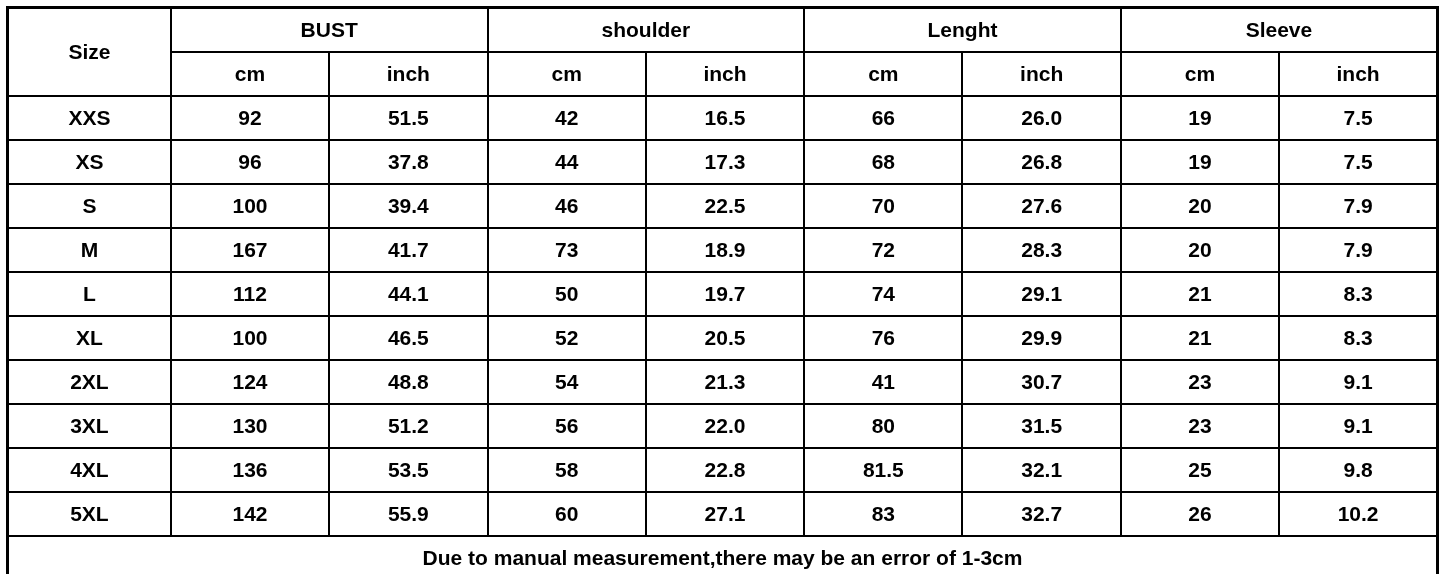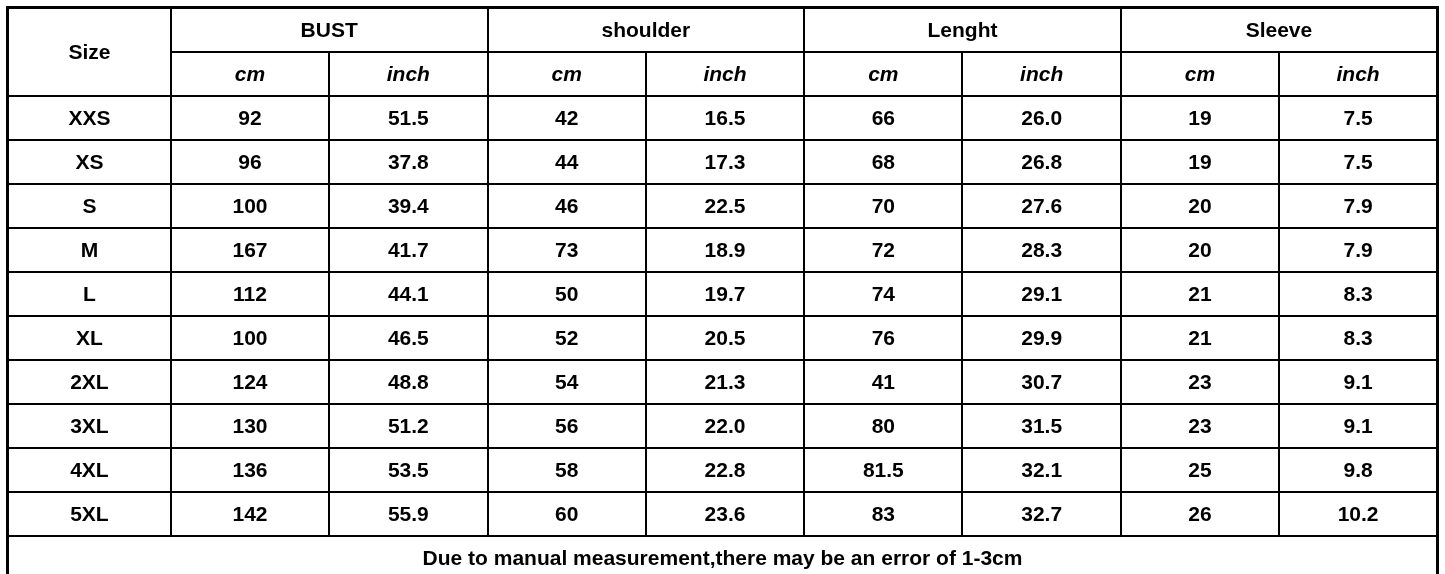--- a/index.html
+++ b/index.html
@@ -46,21 +46,20 @@
   }
   th.size-head {
     font-size: 21px;
     font-weight: bold;
   }
   th.unit-head {
     font-size: 21px;
     font-weight: bold;
     height: 42px;
     line-height: 42px;
-    font-style: italic;
   }
   td.size-cell {
     font-size: 21px;
     font-weight: bold;
   }
   td.note-cell {
     text-align: left;
     font-size: 21px;
     font-weight: bold;
     padding-left: 7px;
@@ -204,21 +203,21 @@
         <td>81.5</td>
         <td>32.1</td>
         <td>25</td>
         <td>9.8</td>
       </tr>
       <tr>
         <td class="size-cell">5XL</td>
         <td>142</td>
         <td>55.9</td>
         <td>60</td>
-        <td>23.6</td>
+        <td>27.1</td>
         <td>83</td>
         <td>32.7</td>
         <td>26</td>
         <td>10.2</td>
       </tr>
       <tr>
         <td class="note-cell" colspan="9">Due to manual measurement,there may be an error of 1-3cm</td>
       </tr>
     </tbody>
   </table>

